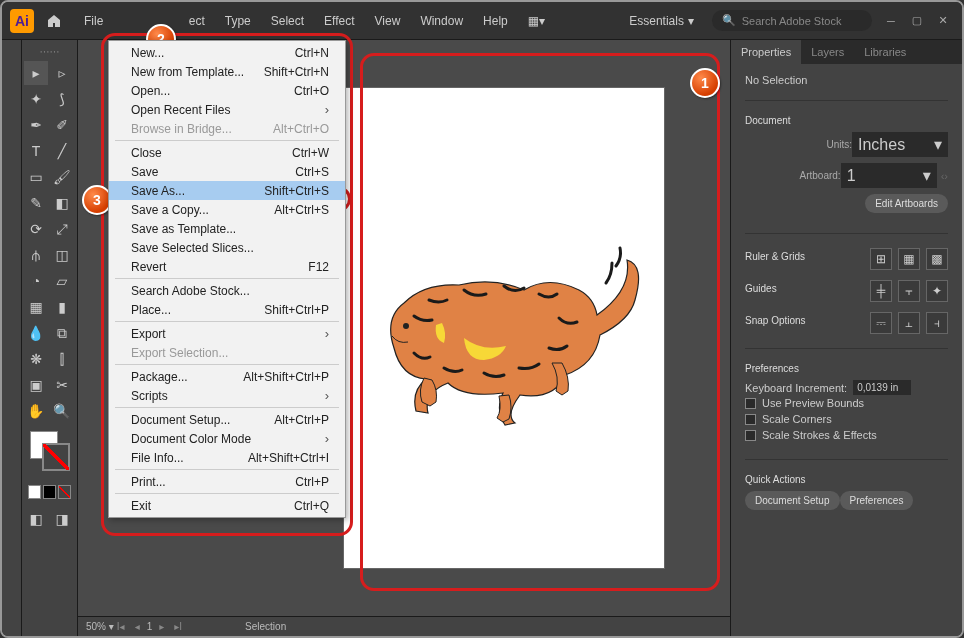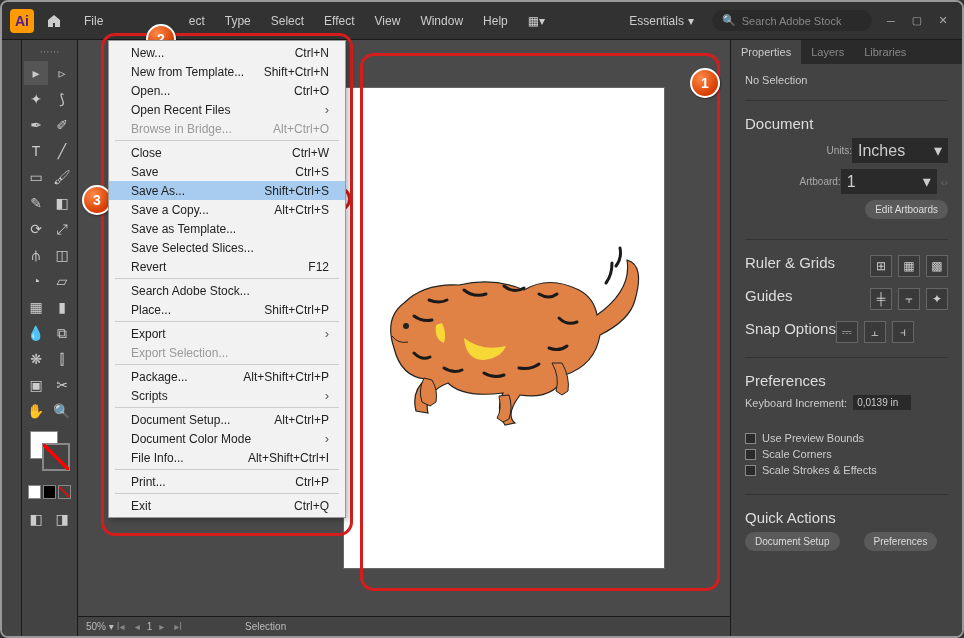--- a/index.html
+++ b/index.html
@@ -34,32 +34,32 @@
 .artboard{width:320px;height:480px;background:#fff;box-shadow:0 0 0 1px #666;position:relative;margin-left:200px}
 .tiger{position:absolute;top:140px;left:10px;width:300px;height:200px}
 .status-bar{height:20px;background:#434343;display:flex;align-items:center;padding:0 8px;color:#bbb;font-size:10px;border-top:1px solid #1a1a1a}
 .pg-nav{display:flex;align-items:center;gap:4px}
 .pg-btn{padding:0 3px;cursor:pointer;color:#888}
 .right-panel{width:232px;background:#434343;border-left:1px solid #1a1a1a;display:flex;flex-direction:column;color:#ccc;font-size:11px}
 .panel-tabs{display:flex;background:#2a2a2a}
 .ptab{padding:6px 10px;cursor:pointer;color:#888}
 .ptab.active{background:#434343;color:#ccc}
 .panel-content{padding:10px 14px;display:flex;flex-direction:column;gap:10px}
-.sec-title{color:#ddd;margin-bottom:6px;font-size:15px}
+.sec-title{color:#ddd;margin-bottom:6px;font-size:10px}
 .row{display:flex;align-items:center;justify-content:flex-end;gap:0;margin-bottom:6px}
 .row label{color:#aaa;font-size:10px}
 .select{background:#2a2a2a;border:none;color:#ccc;padding:3px 6px;font-size:16px;width:96px;display:flex;justify-content:space-between;align-items:center;cursor:pointer}
 .btn{background:#5a5a5a;border:none;color:#ddd;padding:4px 10px;font-size:10px;border-radius:10px;cursor:pointer}
 .divider{border:none;border-top:1px solid #333;margin:4px 0}
 .icon-row{display:flex;gap:6px}
 .grid-icon{width:22px;height:22px;border:1px solid #666;display:flex;align-items:center;justify-content:center;font-size:12px;cursor:pointer;background:#3a3a3a}
 .cb-row{display:flex;align-items:center;gap:6px;margin-bottom:4px}
 .cb{width:11px;height:11px;border:1px solid #888;background:#2a2a2a}
 .input-small{background:#2a2a2a;border:none;color:#ccc;padding:2px 4px;font-size:10px;width:58px}
-.qa-row{display:flex;gap:24px}
+.qa-row{display:flex;gap:0}
 
 
 .file-menu{position:absolute;top:38px;left:106px;width:238px;background:#f2f2f2;border:1px solid #999;box-shadow:2px 2px 6px rgba(0,0,0,.3);z-index:100;padding:2px 0}
 .fm-item{display:flex;justify-content:space-between;align-items:center;padding:3px 16px 3px 22px;font-size:12px;color:#222;cursor:pointer;height:19px}
 .fm-item.highlighted{background:#a7ccf0}
 .fm-item.disabled{color:#999;cursor:default}
 .fm-sep{height:1px;background:#ccc;margin:2px 6px}
 .fm-sub::after{content:"›";color:#555;font-size:13px;margin-left:4px}
 
 
@@ -273,32 +273,32 @@
         </div>
       </div>
       <div style="display:flex;justify-content:space-between;align-items:center">
         <span class="sec-title">Guides</span>
         <div class="icon-row">
           <div class="grid-icon">╪</div>
           <div class="grid-icon">⫟</div>
           <div class="grid-icon">✦</div>
         </div>
       </div>
-      <div style="display:flex;align-items:center">
+      <div style="display:flex;justify-content:space-between;align-items:center">
         <span class="sec-title">Snap Options</span>
         <div class="icon-row">
           <div class="grid-icon">⎓</div>
           <div class="grid-icon">⫠</div>
           <div class="grid-icon">⫞</div>
         </div>
       </div>
       <hr class="divider">
       <div>
         <div class="sec-title">Preferences</div>
-        <div style="display:flex;align-items:center;gap:6px;margin-bottom:22px">
+        <div style="display:flex;align-items:center;gap:6px;margin-bottom:2px">
           <label>Keyboard Increment:</label>
           <input class="input-small" value="0,0139 in" style="">
         </div>
         <div class="cb-row">
             <div class="cb"></div>
             <span>Use Preview Bounds</span>
           </div>
         <div class="cb-row">
             <div class="cb"></div>
             <span>Scale Corners</span>

